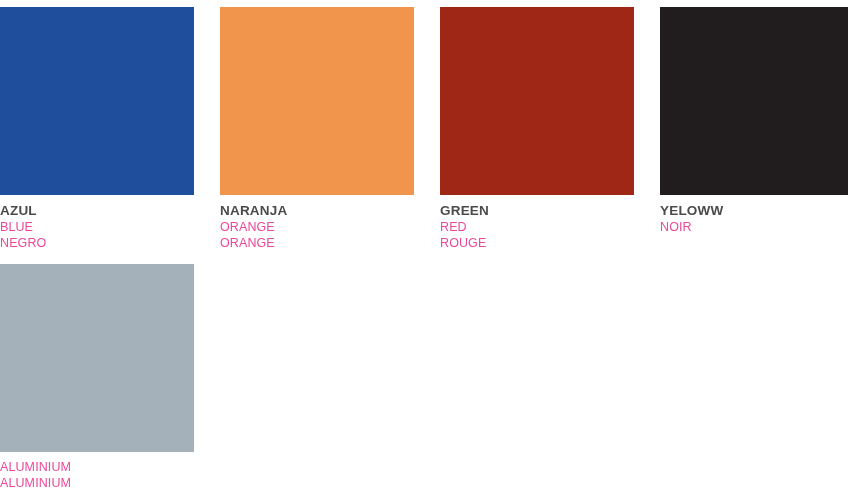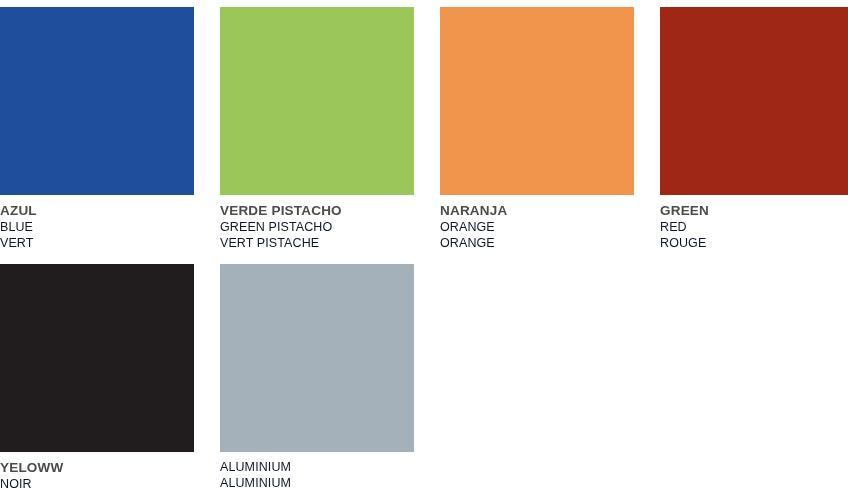--- a/index.html
+++ b/index.html
@@ -61,49 +61,41 @@
     letter-spacing: 0.2px;
     line-height: 17px;
     white-space: nowrap;
   }
 
   .label-secondary,
   .label-tertiary {
     display: block;
     font-size: 12.5px;
     font-weight: normal;
-    color: #0f172a;
+    color: #ec4899;
     letter-spacing: 0.1px;
     line-height: 16px;
     white-space: nowrap;
   }
 </style>
 </head>
 <body style="background-color: rgb(255, 255, 255);">
 
 <div class="palette">
   <div class="swatch-grid">
 
     <div class="swatch-cell">
       <span class="swatch-chip" style="background-color: rgb(31, 78, 156);"></span>
       <div class="swatch-labels">
         <span class="label-primary">AZUL</span>
         <span class="label-secondary">BLUE</span>
-        <span class="label-tertiary">VERT</span>
+        <span class="label-tertiary">NEGRO</span>
       </div>
     </div>
 
-    <div class="swatch-cell">
-      <span class="swatch-chip" style="background-color: rgb(155, 199, 90);"></span>
-      <div class="swatch-labels">
-        <span class="label-primary">VERDE PISTACHO</span>
-        <span class="label-secondary">GREEN PISTACHO</span>
-        <span class="label-tertiary">VERT PISTACHE</span>
-      </div>
-    </div>
 
 
     <div class="swatch-cell">
       <span class="swatch-chip" style="background-color: rgb(242, 149, 76);"></span>
       <div class="swatch-labels">
         <span class="label-primary">NARANJA</span>
         <span class="label-secondary">ORANGE</span>
         <span class="label-tertiary">ORANGE</span>
       </div>
     </div>

